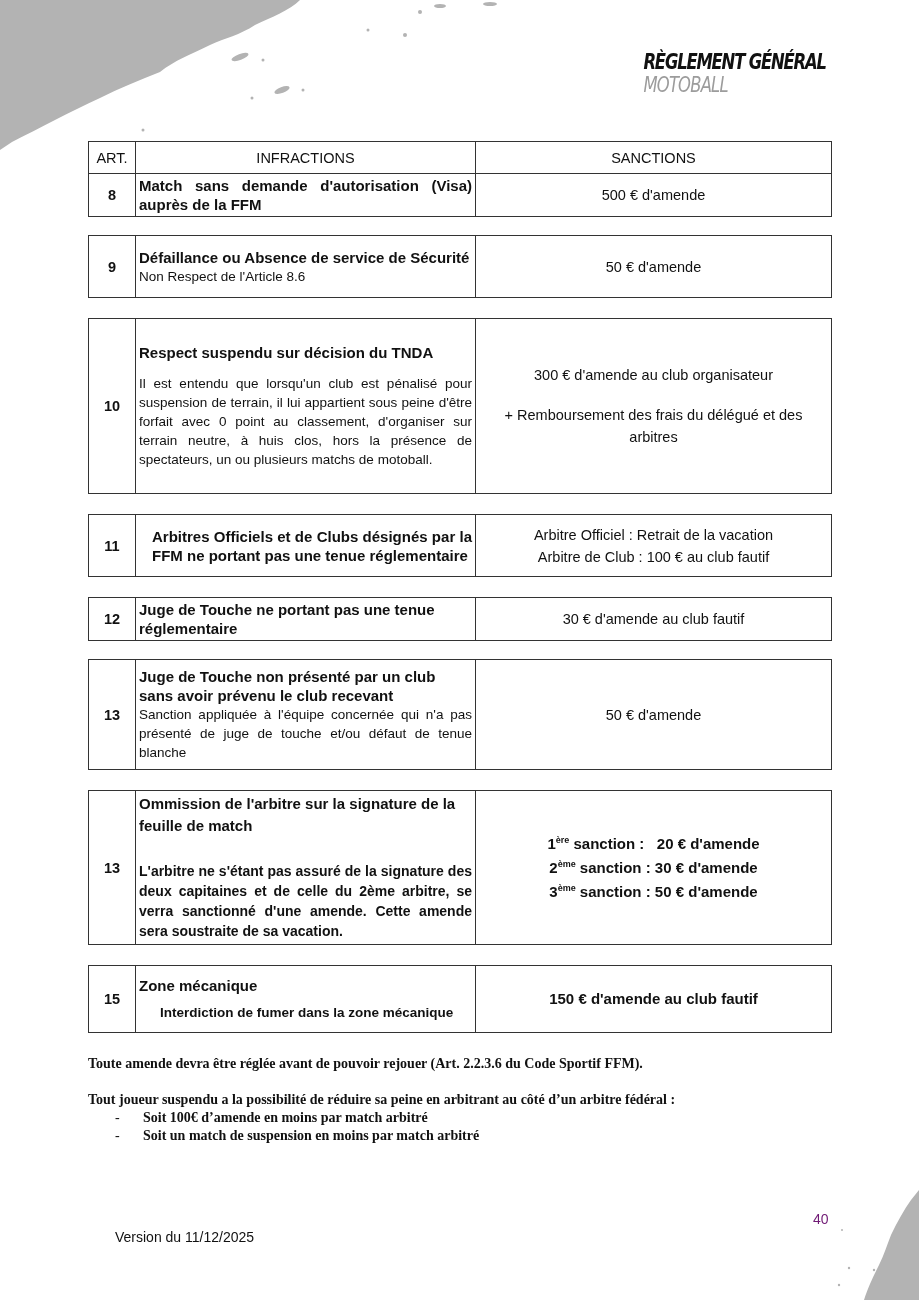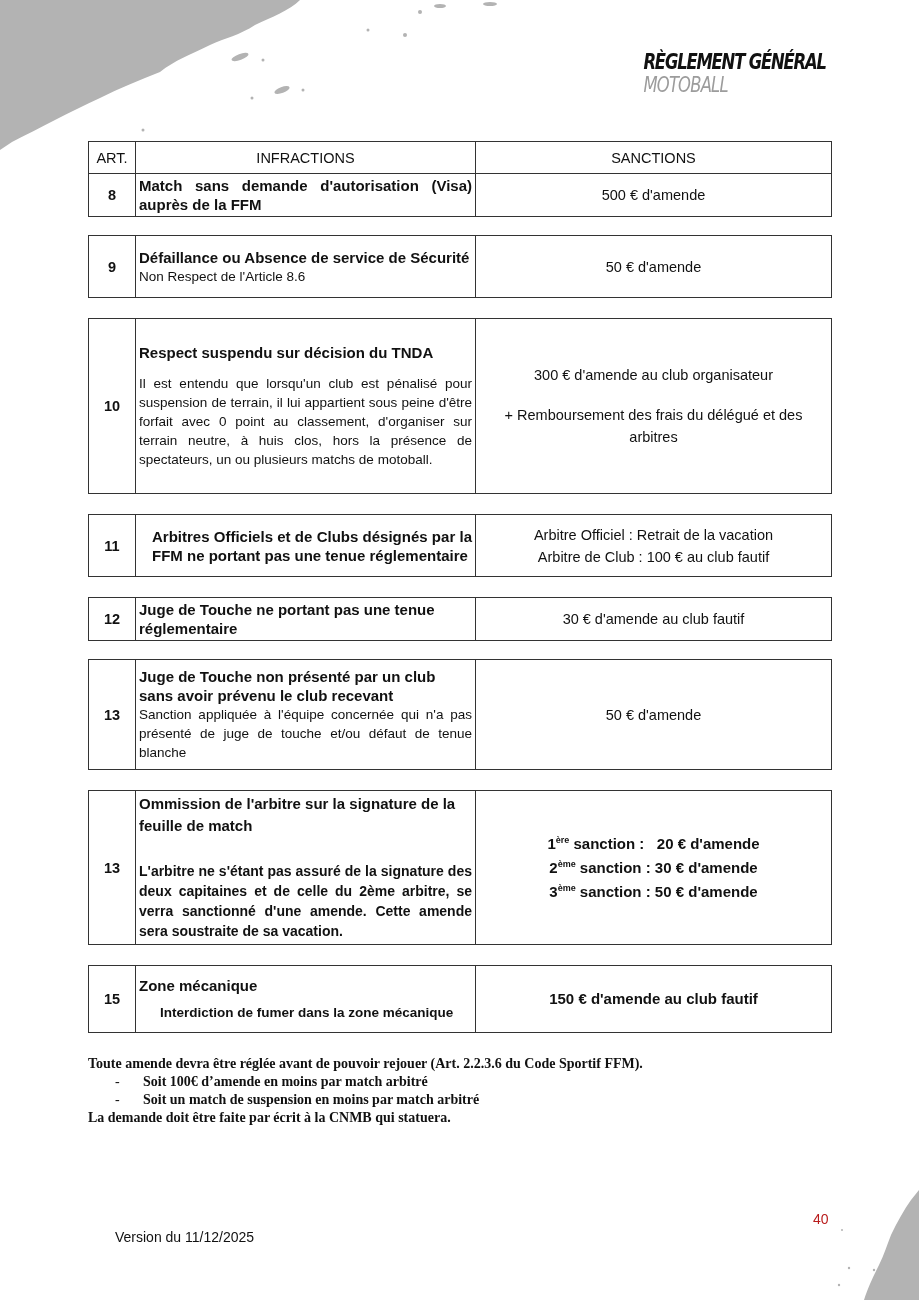--- a/index.html
+++ b/index.html
@@ -22,21 +22,21 @@
   td.inf .s { font-size:13.5px; }
   td.inf.just .s, td.inf.just .b.jt { text-align:justify; }
   td.san { text-align:center; font-size:14.5px; line-height:22px; }
   th, .hdr td { font-weight:normal; text-align:center; font-size:15px; }
   sup { font-size:9px; line-height:0; }
   .notes { position:absolute; left:88px; top:1055px; font-size:14px; font-weight:bold; line-height:18px;font-family:Liberation Serif, serif; }
   .notes p { margin:0; }
   .notes .li { padding-left:27px; }
   .notes .li span.dash { display:inline-block; width:28px; font-weight:normal; }
   .footer-ver { position:absolute; left:115px; top:1229px; font-size:14px; color:#111; }
-  .page-num { position:absolute; left:813px; top:1211px; font-size:14px; color:#b91c1c; }
+  .page-num { position:absolute; left:813px; top:1211px; font-size:14px; color:#701a75; }
 </style>
 </head>
 <body>
 
 <svg class="deco-tl" viewBox="0 0 540 160">
   <path d="M0,0 L300,0 C290,10 270,18 255,25 C240,35 225,38 210,45 C190,55 175,60 160,72 C140,80 120,88 100,98 C85,105 70,112 55,120 C40,128 25,135 12,142 L0,150 Z" fill="#b3b3b3"></path>
   <ellipse cx="240" cy="57" rx="9" ry="3" fill="#b3b3b3" transform="rotate(-20 240 57)"></ellipse>
   <ellipse cx="282" cy="90" rx="8" ry="3" fill="#b3b3b3" transform="rotate(-20 282 90)"></ellipse>
   <ellipse cx="440" cy="6" rx="6" ry="2" fill="#b3b3b3"></ellipse>
   <ellipse cx="490" cy="4" rx="7" ry="2" fill="#b3b3b3"></ellipse>
@@ -214,19 +214,19 @@
       <div class="b" style="margin-bottom:8px;">Zone mécanique</div>
       <div class="b" style="font-size:13.5px;padding-left:21px;">Interdiction de fumer dans la zone mécanique</div>
     </td>
     <td class="san" style="font-weight:bold; font-size:15px;">150 € d'amende au club fautif</td>
   </tr>
 </tbody>
   </table>
 
 <div class="notes">
   <p>Toute amende devra être réglée avant de pouvoir rejouer (Art. 2.2.3.6 du Code Sportif FFM).</p>
+  <p style="margin-top:18px;">Tout joueur suspendu a la possibilité de réduire sa peine en arbitrant au côté d’un arbitre fédéral :</p>
   <p class="li"><span class="dash">-</span><span>Soit 100€ d’amende en moins par match arbitré</span></p>
   <p class="li"><span class="dash">-</span><span>Soit un match de suspension en moins par match arbitré</span></p>
-  <p>La demande doit être faite par écrit à la CNMB qui statuera.</p>
 </div>
 
 <div class="page-num">40</div>
 <div class="footer-ver">Version du 11/12/2025</div>
 
 </body></html>

